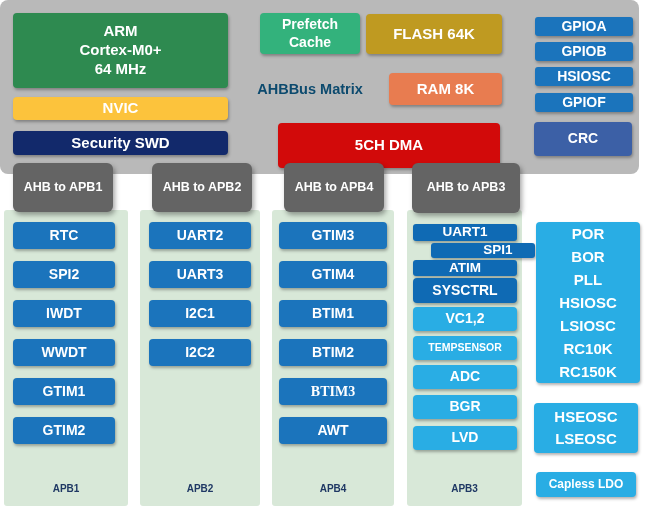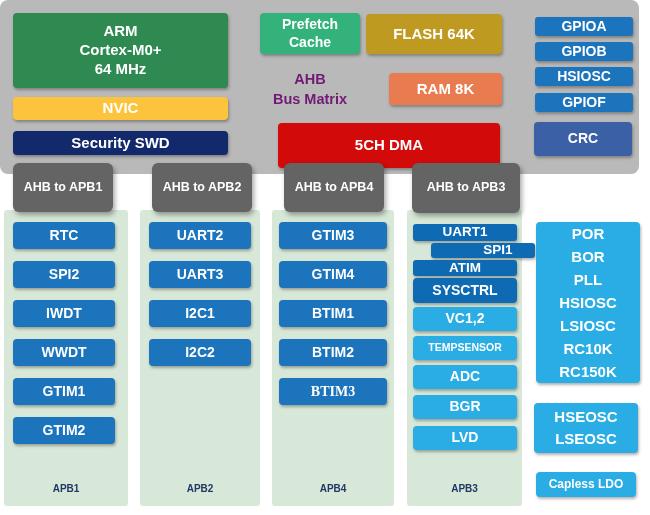--- a/index.html
+++ b/index.html
@@ -39,22 +39,22 @@
   .yellow{background:#fcc33c;}
   .navy{background:#12296b;}
   .gold{background:#bf9a21;}
   .salmon{background:#e87c50;}
   .red{background:#d20a0a;}
   .blue{background:#1b74bc;}
   .blue-dk{background:#0f6ab4;}
   .crcblue{background:#3c60a6;}
   .cyan{background:#29ade4;}
   .plainlabel{
-    position:absolute;display:flex;flex-direction:column;align-items:center;justify-content:center;
-    color:#701a75;font-weight:bold;text-align:center;line-height:1.4;
+    position:absolute;display:flex;flex-direction:row;align-items:center;justify-content:center;
+    color:#0c4a6e;font-weight:bold;text-align:center;line-height:1.4;
   }
 </style>
 </head>
 <body>
 
 <div class="stage">
 
   <div class="panel">
 
     <div class="box green-dk" style="left:13px;top:13px;width:215px;height:75px;font-size:15px;">
@@ -113,20 +113,21 @@
     <div class="box blue" style="left:9px;top:129px;width:102px;height:27px;font-size:14px;">I2C2</div>
     <div class="col-label">APB2</div>
   </div>
 
   <div class="col" style="left:272px;width:122px;">
     <div class="box blue" style="left:7px;top:12px;width:108px;height:27px;font-size:14px;">GTIM3</div>
     <div class="box blue" style="left:7px;top:51px;width:108px;height:27px;font-size:14px;">GTIM4</div>
     <div class="box blue" style="left:7px;top:90px;width:108px;height:27px;font-size:14px;">BTIM1</div>
     <div class="box blue" style="left:7px;top:129px;width:108px;height:27px;font-size:14px;">BTIM2</div>
     <div class="box blue" style="left:7px;top:168px;width:108px;height:27px;font-size:14px;font-family:Liberation Serif, serif;">BTIM3</div>
+    <div class="box blue" style="left:7px;top:207px;width:108px;height:27px;font-size:14px;">AWT</div>
     <div class="col-label">APB4</div>
   </div>
 
   <div class="col" style="left:407px;width:115px;">
     <div class="box blue-dk" style="left:6px;top:14px;width:104px;height:17px;font-size:13.5px;border-radius:3px;">UART1</div>
     <div class="box blue-dk" style="left:24px;top:33px;width:104px;height:15px;font-size:13.5px;border-radius:3px;padding-left:30px;">SPI1</div>
     <div class="box blue-dk" style="left:6px;top:50px;width:104px;height:16px;font-size:13.5px;border-radius:3px;">ATIM</div>
     <div class="box blue-dk" style="left:6px;top:68px;width:104px;height:25px;font-size:14px;">SYSCTRL</div>
     <div class="box cyan" style="left:6px;top:97px;width:104px;height:24px;font-size:14px;">VC1,2</div>
     <div class="box cyan" style="left:6px;top:126px;width:104px;height:24px;font-size:10.5px;">TEMPSENSOR</div>

